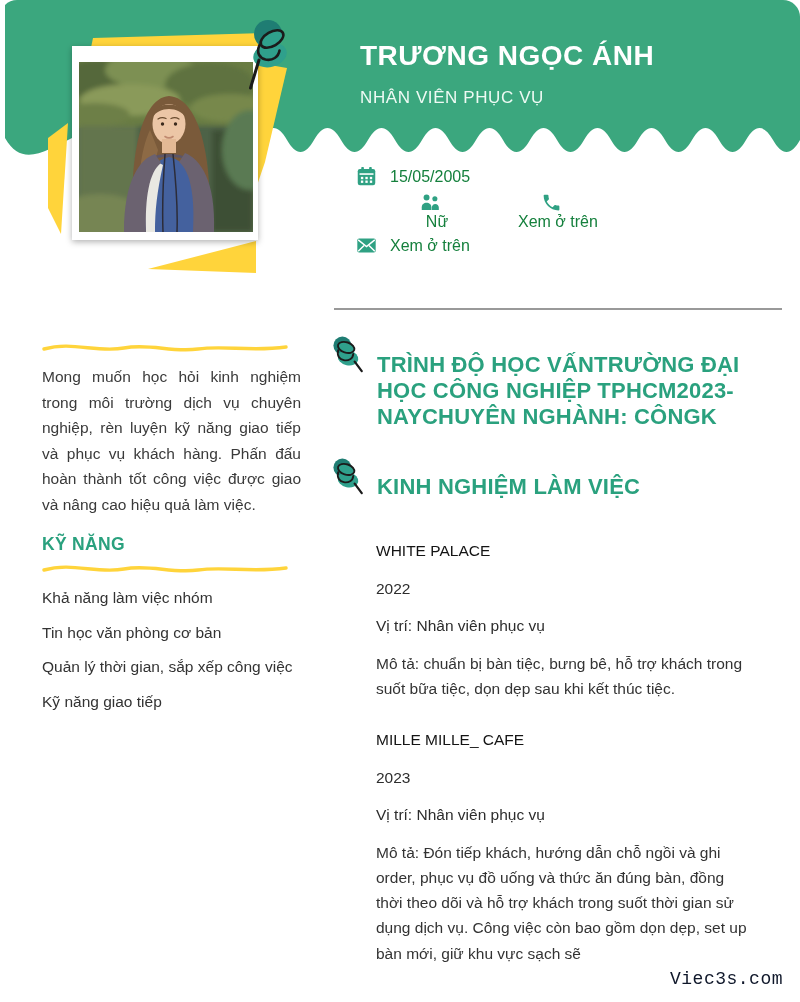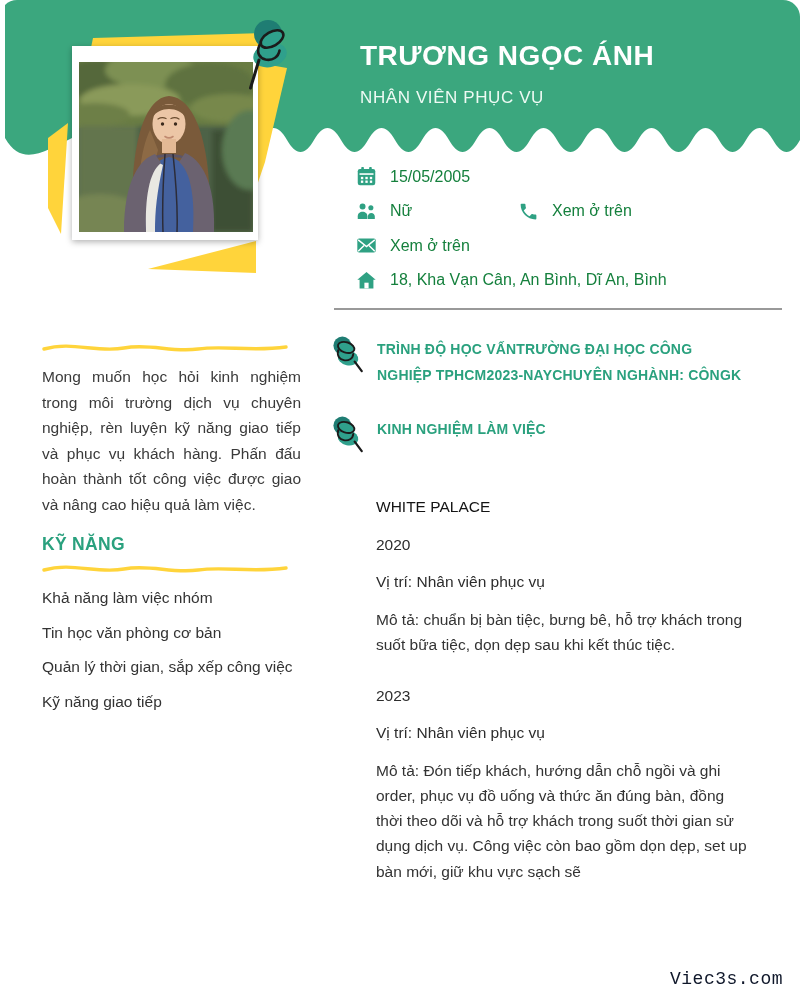--- a/index.html
+++ b/index.html
@@ -15,43 +15,43 @@
     position:absolute; left:360px; top:40px; width:420px;
     color:#ffffff; font-size:28px; font-weight:bold; letter-spacing:.5px;
   }
   .job-title {
     position:absolute; left:360px; top:88px; width:420px;
     color:#eefaf4; font-size:17px; font-weight:500; letter-spacing:.6px;
   }
 
   .contact { position:absolute; left:356px; top:166px; width:430px; }
   .crow { display:flex; align-items:center; margin-bottom:13.5px; height:21px; }
-  .ccell { display:flex; align-items:center; }
+  .ccell { display:flex; align-items:center;flex-direction:column; }
   .ccell-first { width:162px; }
   .cicon { width:21px; height:21px; flex-shrink:0; margin-right:13px; }
   .cval { font-size:16px; color:#15803d; white-space:nowrap; }
 
   .divider { position:absolute; left:334px; top:308px; width:448px; height:2px; background:#999999; }
 
   .left-col { position:absolute; left:42px; top:334px; width:259px; }
   .sec-title {
     color:#2AA17E; font-size:17.5px; font-weight:bold; letter-spacing:.3px; line-height:22px;
   }
   .squiggle { display:block; margin-top:6px; }
   .objective { margin-top:10px; font-size:15.5px; line-height:25.5px; color:#3a3a3a; text-align:justify; }
   .skills-title { margin-top:16px; }
   .skills { list-style:none; margin-top:10px; }
   .skills li { font-size:15.5px; line-height:25.5px; color:#333333; text-align:justify; margin-bottom:9px; }
 
   .right-col { position:absolute; left:332px; top:334px; width:458px; }
   .sec-head { display:flex; align-items:flex-start; }
   .sec-head .pin { flex-shrink:0; margin-right:11px; margin-top:0; }
   .sec-head h2 {
-    color:#2AA17E; font-size:14px; font-weight:bold; line-height:26px;
-    letter-spacing:.2px; max-width:368px; margin-top:2px;
+    color:#2AA17E; font-size:22px; font-weight:bold; line-height:26px;
+    letter-spacing:.2px; max-width:368px; margin-top:18px;
   }
   .sec-head.exp { margin-top:26px; }
   .jobs { margin-left:44px; width:372px; }
   .job1 { margin-top:40px; }
   .job2 { margin-top:27px; }
   .company { font-size:15.5px; font-weight:normal; color:#141414; line-height:21px; }
   .jyear { margin-top:17px; font-size:15.5px; color:#2d2d2d; line-height:21px; }
   .jpos  { margin-top:16px; font-size:15.5px; color:#2d2d2d; line-height:21px; }
   .jdesc { margin-top:15px; font-size:15.5px; color:#333333; line-height:25.3px; }
 
@@ -184,27 +184,20 @@
 
     <div class="crow">
       <svg class="cicon" viewBox="0 0 24 24">
         <rect x="1.5" y="4" width="21" height="16" rx="2" fill="#2FA183"></rect>
         <path d="M2.5,5.5 L12,13.2 L21.5,5.5" stroke="#ffffff" stroke-width="1.7" fill="none"></path>
         <path d="M2.5,18.6 L9.2,12 M21.5,18.6 L14.8,12" stroke="#ffffff" stroke-width="1.7" fill="none"></path>
       </svg>
       <span class="cval">Xem ở trên</span>
     </div>
 
-    <div class="crow">
-      <svg class="cicon" viewBox="0 0 24 24">
-        <path d="M12,2.3 L22.5,11.2 h-2.6 V21 H4.1 V11.2 H1.5 Z" fill="#2FA183"></path>
-        <rect x="9.6" y="14.5" width="4.8" height="6.5" fill="#ffffff"></rect>
-      </svg>
-      <span class="cval">18, Kha Vạn Cân, An Bình, Dĩ An, Bình</span>
-    </div>
   </div>
 
   <div class="divider"></div>
 
   <div class="left-col">
     <svg class="squiggle" width="246" height="14" viewBox="0 0 246 14">
       <path d="M2,9 C30,1 55,13 82,8 C108,3 130,13 156,9 C182,5 208,12 244,7" stroke="#FFD43B" stroke-width="3.4" fill="none" stroke-linecap="round"></path>
     </svg>
     <p class="objective">Mong muốn học hỏi kinh nghiệm trong môi trường dịch vụ chuyên nghiệp, rèn luyện kỹ năng giao tiếp và phục vụ khách hàng. Phấn đấu hoàn thành tốt công việc được giao và nâng cao hiệu quả làm việc.</p>
 
@@ -239,25 +232,26 @@
         <ellipse cx="15" cy="13" rx="9" ry="5.5" fill="#2FA08C" stroke="#1b1b1b" stroke-width="2" transform="rotate(18 15 13)"></ellipse>
         <path d="M6.5,16 c-1.5,6 1.5,9.5 6,10.5 c5,1 9.5,-1.5 10,-6.5" stroke="#1b1b1b" stroke-width="2" fill="none" stroke-linecap="round"></path>
         <path d="M24,28 L31.5,38" stroke="#1b1b1b" stroke-width="2.4" stroke-linecap="round"></path>
       </svg>
       <h2>KINH NGHIỆM LÀM VIỆC</h2>
     </div>
 
     <div class="jobs">
       <div class="job job1">
         <h3 class="company">WHITE PALACE</h3>
-        <div class="jyear">2020</div>
+        <div class="jyear">2022</div>
         <div class="jpos">Vị trí: Nhân viên phục vụ</div>
         <p class="jdesc">Mô tả: chuẩn bị bàn tiệc, bưng bê, hỗ trợ khách trong suốt bữa tiệc, dọn dẹp sau khi kết thúc tiệc.</p>
       </div>
       <div class="job job2">
+        <h3 class="company">MILLE MILLE_ CAFE</h3>
         <div class="jyear">2023</div>
         <div class="jpos">Vị trí: Nhân viên phục vụ</div>
         <p class="jdesc">Mô tả: Đón tiếp khách, hướng dẫn chỗ ngồi và ghi order, phục vụ đồ uống và thức ăn đúng bàn, đồng thời theo dõi và hỗ trợ khách trong suốt thời gian sử dụng dịch vụ. Công việc còn bao gồm dọn dẹp, set up bàn mới, giữ khu vực sạch sẽ</p>
       </div>
     </div>
   </div>
 
   <div class="footer">Viec3s.com</div>
 
 </div>

